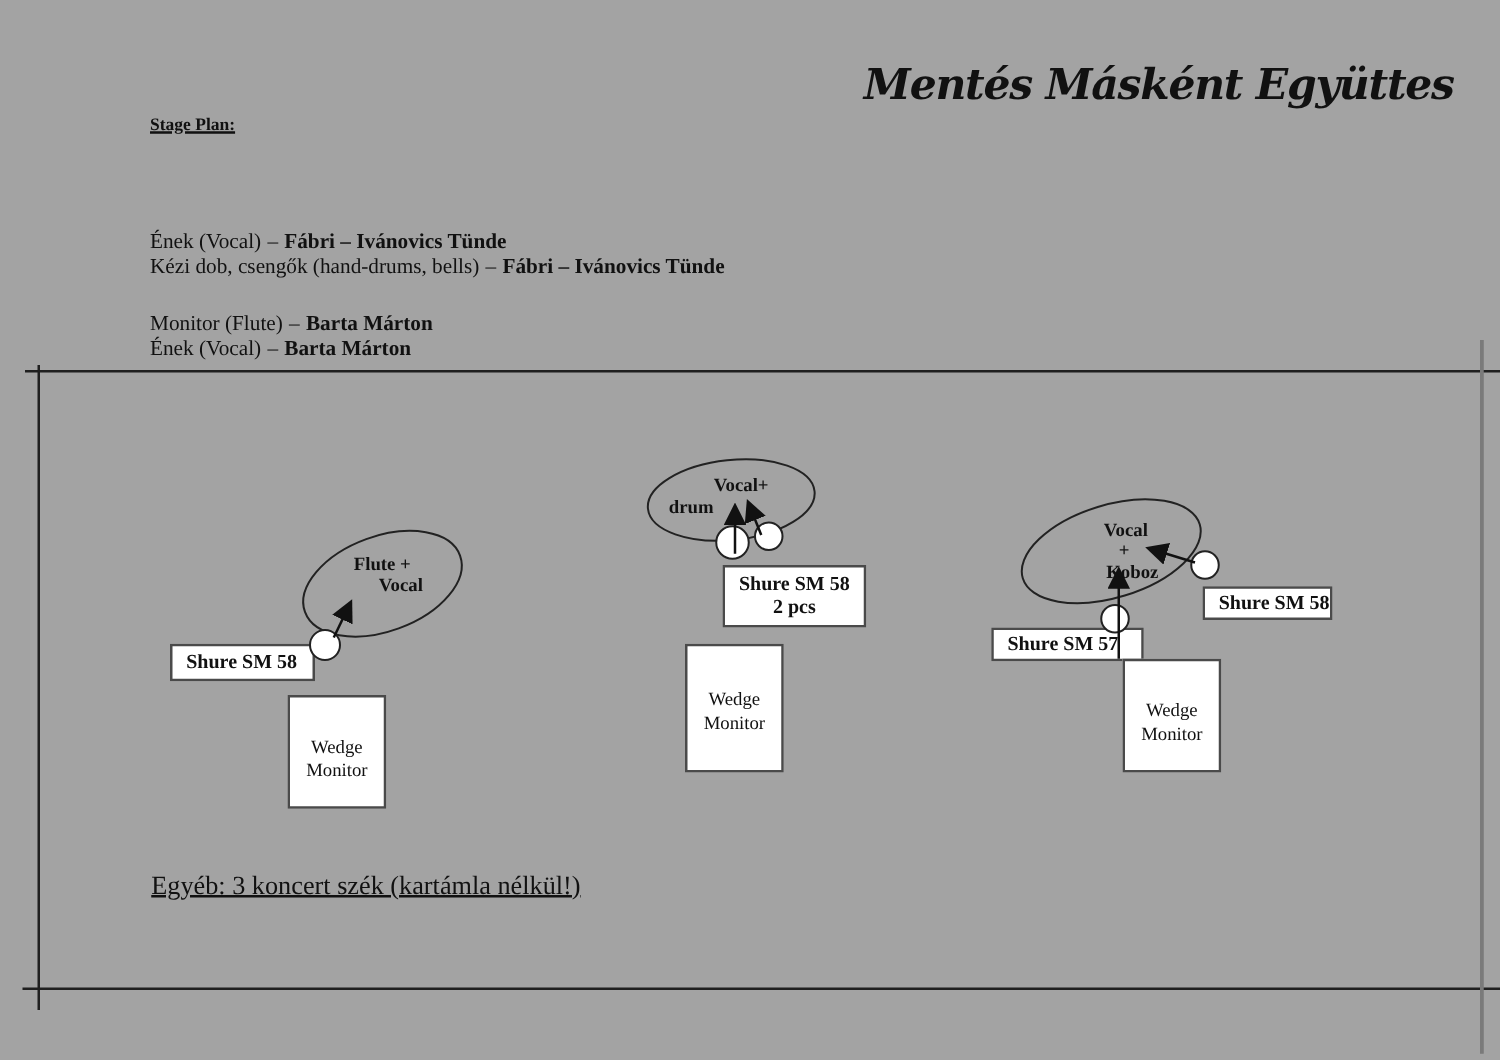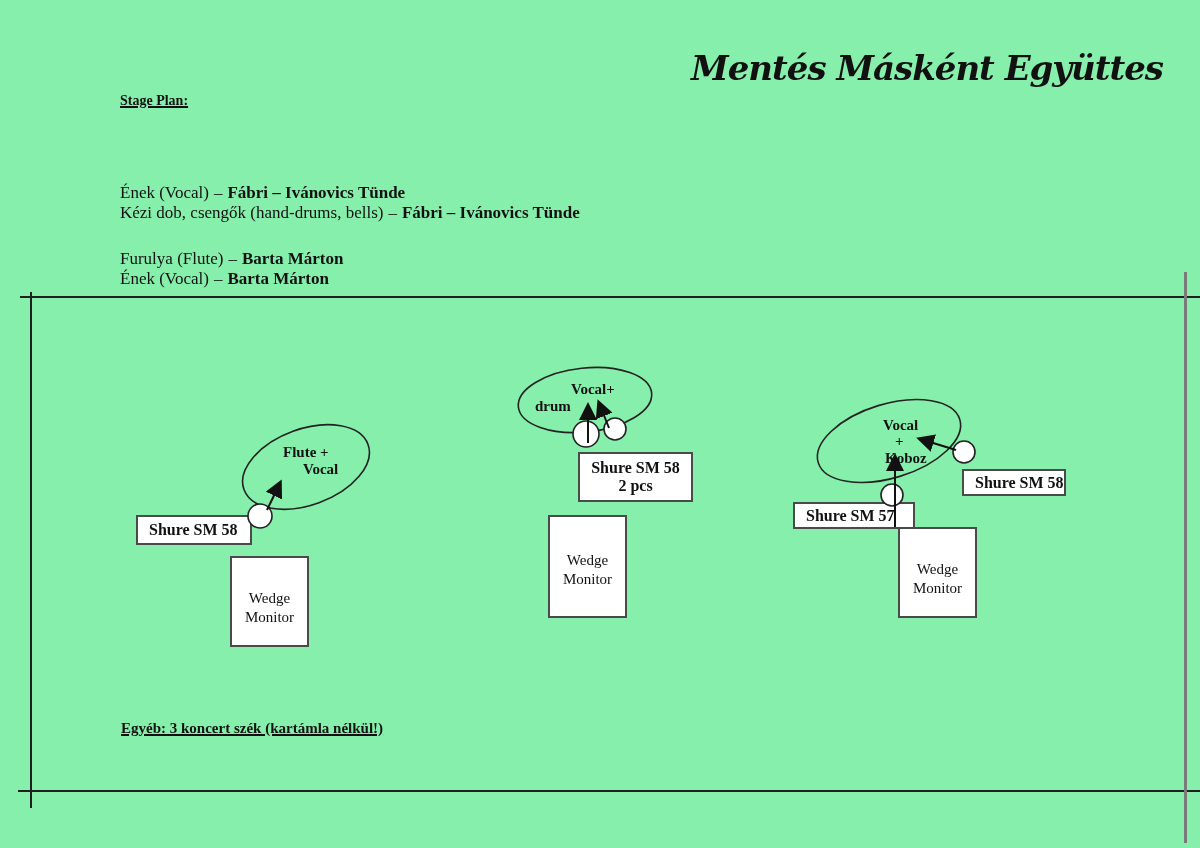--- a/index.html
+++ b/index.html
@@ -1,19 +1,19 @@
 <!DOCTYPE html>
 <html><head>
 <meta charset="utf-8">
 <style>
   * { margin: 0; padding: 0; box-sizing: border-box; }
   html, body { width: 1200px; height: 848px; background: #ffffff; overflow: hidden; }
   body { font-family: "Liberation Serif", serif; color: #111; position: relative; }
 
-  .page { position: absolute; inset: 0; width: 1200px; height: 848px; background: #86efac; }
+  .page { position: absolute; inset: 0; width: 1200px; height: 848px; background: #a3a3a3; }
 
   
   .band-title {
     position: absolute; top: 48px; right: 37px;
     font-family: "DejaVu Serif", serif;
     font-size: 34px; font-weight: bold; font-style: italic;
     letter-spacing: -1px; white-space: nowrap;
   }
   .stage-plan-heading {
     position: absolute; left: 120px; top: 93px;
@@ -65,40 +65,40 @@
   .zl-l1 { left: 283px; top: 444px; }
   .zl-l2 { left: 303px; top: 461px; }
   .zl-m1 { left: 547px; top: 381px; margin-left: 24px; }
   .zl-m2 { left: 535px; top: 398px; text-align: center; }
   .zl-r1 { left: 883px; top: 417px; }
   .zl-r2 { left: 895px; top: 433px; }
   .zl-r3 { left: 885px; top: 450px; }
 
   
   .footer-note {
-    position: absolute; left: 121px; top: 720px;
-    font-size: 15px; font-weight: bold;
+    position: absolute; left: 121px; top: 696px;
+    font-size: 21px; font-weight: normal;
     text-decoration: underline; text-decoration-thickness: 2px;
     white-space: nowrap;
   }
 </style>
 </head>
 <body>
 
 <div class="page">
 
   <div class="band-title">Mentés Másként Együttes</div>
   <div class="stage-plan-heading">Stage Plan:</div>
 
   <div class="lineup-group lineup-g2">
     <div><span>Ének (Vocal)</span><span class="sep">–</span><span class="performer">Fábri – Ivánovics Tünde</span></div>
     <div><span>Kézi dob, csengők (hand-drums, bells)</span><span class="sep">–</span><span class="performer">Fábri – Ivánovics Tünde</span></div>
   </div>
   <div class="lineup-group lineup-g3">
-    <div><span>Furulya (Flute)</span><span class="sep">–</span><span class="performer">Barta Márton</span></div>
+    <div><span>Monitor (Flute)</span><span class="sep">–</span><span class="performer">Barta Márton</span></div>
     <div><span>Ének (Vocal)</span><span class="sep">–</span><span class="performer">Barta Márton</span></div>
   </div>
 
   <div class="frame-line frame-top"></div>
   <div class="frame-line frame-left"></div>
   <div class="frame-line frame-bottom"></div>
   <div class="frame-line frame-right"></div>
 
   <div class="boxes">
     <div class="eq-box mic-box pad-left box-shure-l">

